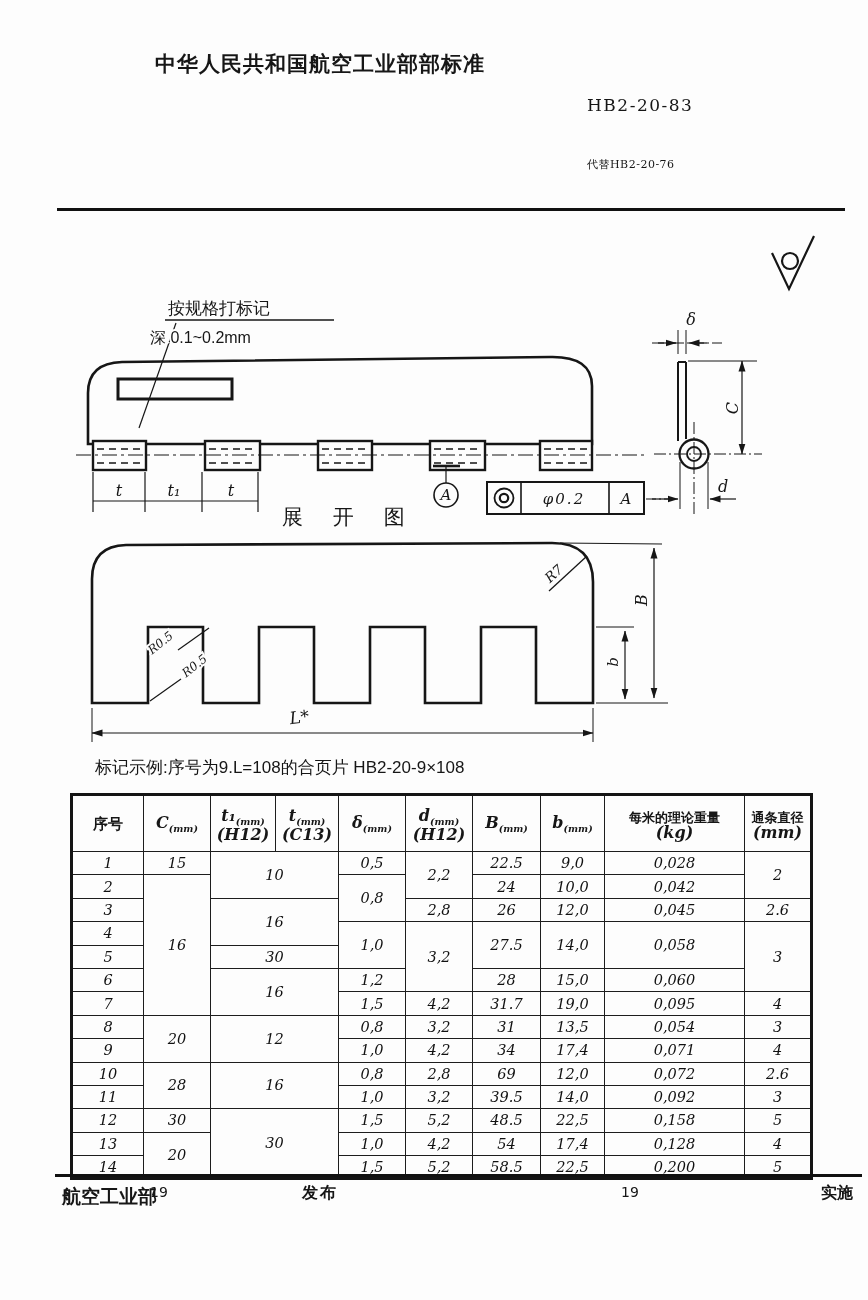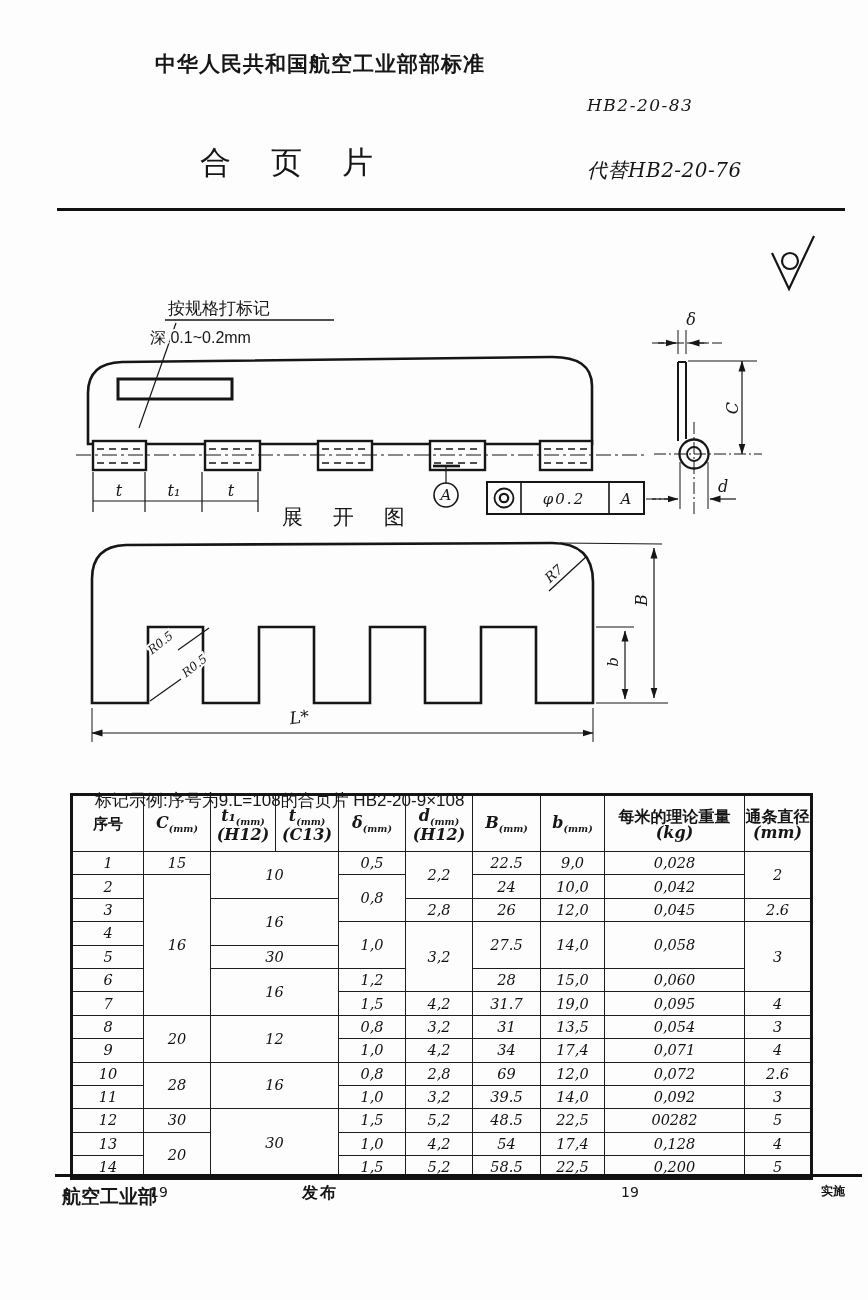--- a/index.html
+++ b/index.html
@@ -1,51 +1,50 @@
 <!DOCTYPE html>
 <html><head>
 <meta charset="utf-8">
 <style>
   html,body{margin:0;padding:0;background:#e8e8e8;}
   #page{position:relative;width:868px;height:1300px;background:#fdfdfd;margin:0 auto;
         font-family:"Liberation Sans",sans-serif;color:#161616;overflow:hidden;}
   .abs{position:absolute;white-space:nowrap;}
   .print-cn{font-family:"Liberation Sans",sans-serif;font-weight:bold;}
-  .hand{font-family:"DejaVu Serif",serif;font-style:italic;}
+  .hand{font-family:"DejaVu Serif",serif;}
   .hand-cn{font-family:"Liberation Sans",sans-serif;font-weight:normal;}
   .rule{position:absolute;background:#111;}
 
   
   #spec-table{position:absolute;left:70px;top:793px;border-collapse:collapse;table-layout:fixed;
               width:740px;border:3px solid #141414;}
   #spec-table th,#spec-table td{border:1.6px solid #1d1d1d;text-align:center;vertical-align:middle;
               padding:0;overflow:hidden;}
   #spec-table thead tr{height:57px;}
   #spec-table tbody tr{height:23.4px;}
   #spec-table td{font-family:"DejaVu Serif",serif;font-style:italic;font-size:14.5px;color:#111;}
   .hm{font-family:"DejaVu Serif",serif;font-style:italic;font-size:16px;}
   .hs{font-family:"DejaVu Serif",serif;font-style:italic;font-size:9.5px;vertical-align:sub;}
   .h2{font-family:"DejaVu Serif",serif;font-style:italic;font-size:16px;line-height:13px;}
-  .hcn{font-family:"Liberation Sans",sans-serif;font-style:normal;font-weight:bold;font-size:16px;line-height:14px;}
+  .hcn{font-family:"Liberation Sans",sans-serif;font-style:normal;font-weight:bold;font-size:13px;line-height:14px;}
   .hcn-big{font-size:15px;}
 
   
   text{fill:#161616;paint-order:stroke;stroke:#fdfdfd;stroke-width:4px;}
   .t-hand{font-family:"DejaVu Serif",serif;font-style:italic;}
   .t-cn{font-family:"Liberation Sans",sans-serif;font-style:normal;}
 </style>
 </head>
 <body>
 
 <div id="page">
 
   <div class="abs print-cn" style="left:155px;top:50px;font-size:21px;letter-spacing:1px;">中华人民共和国航空工业部部标准</div>
   <div class="abs hand" style="left:587px;top:95px;font-size:17px;letter-spacing:1.5px;">HB2-20-83</div>
-  <div class="abs hand-cn" style="left:200px;top:142px;font-size:31px;letter-spacing:40px;">合页片</div>
-  <div class="abs hand" style="left:587px;top:157px;font-size:20px;letter-spacing:0.5px;text-align:center;">代替HB2-20-76</div>
+  <div class="abs hand" style="left:587px;top:157px;font-size:11px;letter-spacing:0.5px;text-align:center;">代替HB2-20-76</div>
   <div class="rule" style="left:57px;top:208px;width:788px;height:2.5px;"></div>
 
   <svg class="abs" style="left:0;top:220px;" width="868" height="575" viewBox="0 220 868 575">
     <defs>
       <marker id="ar" markerWidth="12" markerHeight="9" refX="10.5" refY="4.5" orient="auto" markerUnits="userSpaceOnUse">
         <path d="M0,1 L11,4.5 L0,8 Z" fill="#161616" stroke="none"></path>
         </marker>
       <marker id="ars" markerWidth="12" markerHeight="9" refX="0.5" refY="4.5" orient="auto" markerUnits="userSpaceOnUse">
         <path d="M11,1 L0,4.5 L11,8 Z" fill="#161616" stroke="none"></path>
         </marker>
@@ -178,21 +177,21 @@
     <text class="t-hand" x="723" y="492" font-size="16" text-anchor="middle">d</text>
     <text class="t-cn" x="282" y="524" font-size="21" text-anchor="start" letter-spacing="12">展 开 图</text>
     <text class="t-hand" x="557" y="577" font-size="13.5" text-anchor="middle" transform="rotate(-42 557 577)">R7</text>
     <text class="t-hand" x="163" y="646" font-size="12" text-anchor="middle" transform="rotate(-38 163 646)">R0.5</text>
     <text class="t-hand" x="197" y="669" font-size="12" text-anchor="middle" transform="rotate(-38 197 669)">R0.5</text>
     <text class="t-hand" x="647" y="600" font-size="16" text-anchor="middle" transform="rotate(-90 647 600)">B</text>
     <text class="t-hand" x="618" y="662" font-size="15" text-anchor="middle" transform="rotate(-90 618 662)">b</text>
     <text class="t-hand" x="300" y="723" font-size="17" text-anchor="middle" transform="rotate(-7 300 723)">L*</text>
   </svg>
 
-  <div class="abs hand-cn" style="left:95px;top:789px;font-size:17px;">标记示例:序号为9.L=108的合页片 HB2-20-9×108</div>
+  <div class="abs hand-cn" style="left:95px;top:756px;font-size:17px;">标记示例:序号为9.L=108的合页片 HB2-20-9×108</div>
 
   <table id="spec-table">
     <colgroup>
       <col style="width:72px">
         <col style="width:67px">
         <col style="width:65px">
         <col style="width:63px">
       <col style="width:67px">
         <col style="width:67px">
         <col style="width:68px">
@@ -339,21 +338,21 @@
           <td>3</td>
         </tr>
         <tr>
           <td>12</td>
           <td>30</td>
           <td rowspan="3" colspan="2">30</td>
           <td>1,5</td>
           <td>5,2</td>
           <td>48.5</td>
           <td>22,5</td>
-          <td>00282</td>
+          <td>0,158</td>
           <td>5</td>
         </tr>
         <tr>
           <td>13</td>
           <td rowspan="2">20</td>
           <td>1,0</td>
           <td>4,2</td>
           <td>54</td>
           <td>17,4</td>
           <td>0,128</td>
@@ -369,14 +368,14 @@
           <td>5</td>
         </tr>
       </tbody>
   </table>
 
   <div class="rule" style="left:55px;top:1174px;width:807px;height:3px;"></div>
   <div class="abs print-cn" style="left:62px;top:1184px;font-size:19px;">航空工业部</div>
   <div class="abs" style="left:150px;top:1184px;font-size:14px;font-family:'DejaVu Sans',sans-serif;">19</div>
   <div class="abs print-cn" style="left:302px;top:1183px;font-size:16px;letter-spacing:2px;">发布</div>
   <div class="abs" style="left:621px;top:1184px;font-size:14px;font-family:'DejaVu Sans',sans-serif;">19</div>
-  <div class="abs print-cn" style="left:821px;top:1183px;font-size:12px;">实施</div>
+  <div class="abs print-cn" style="left:821px;top:1183px;font-size:16px;">实施</div>
 </div>
 
 </body></html>

